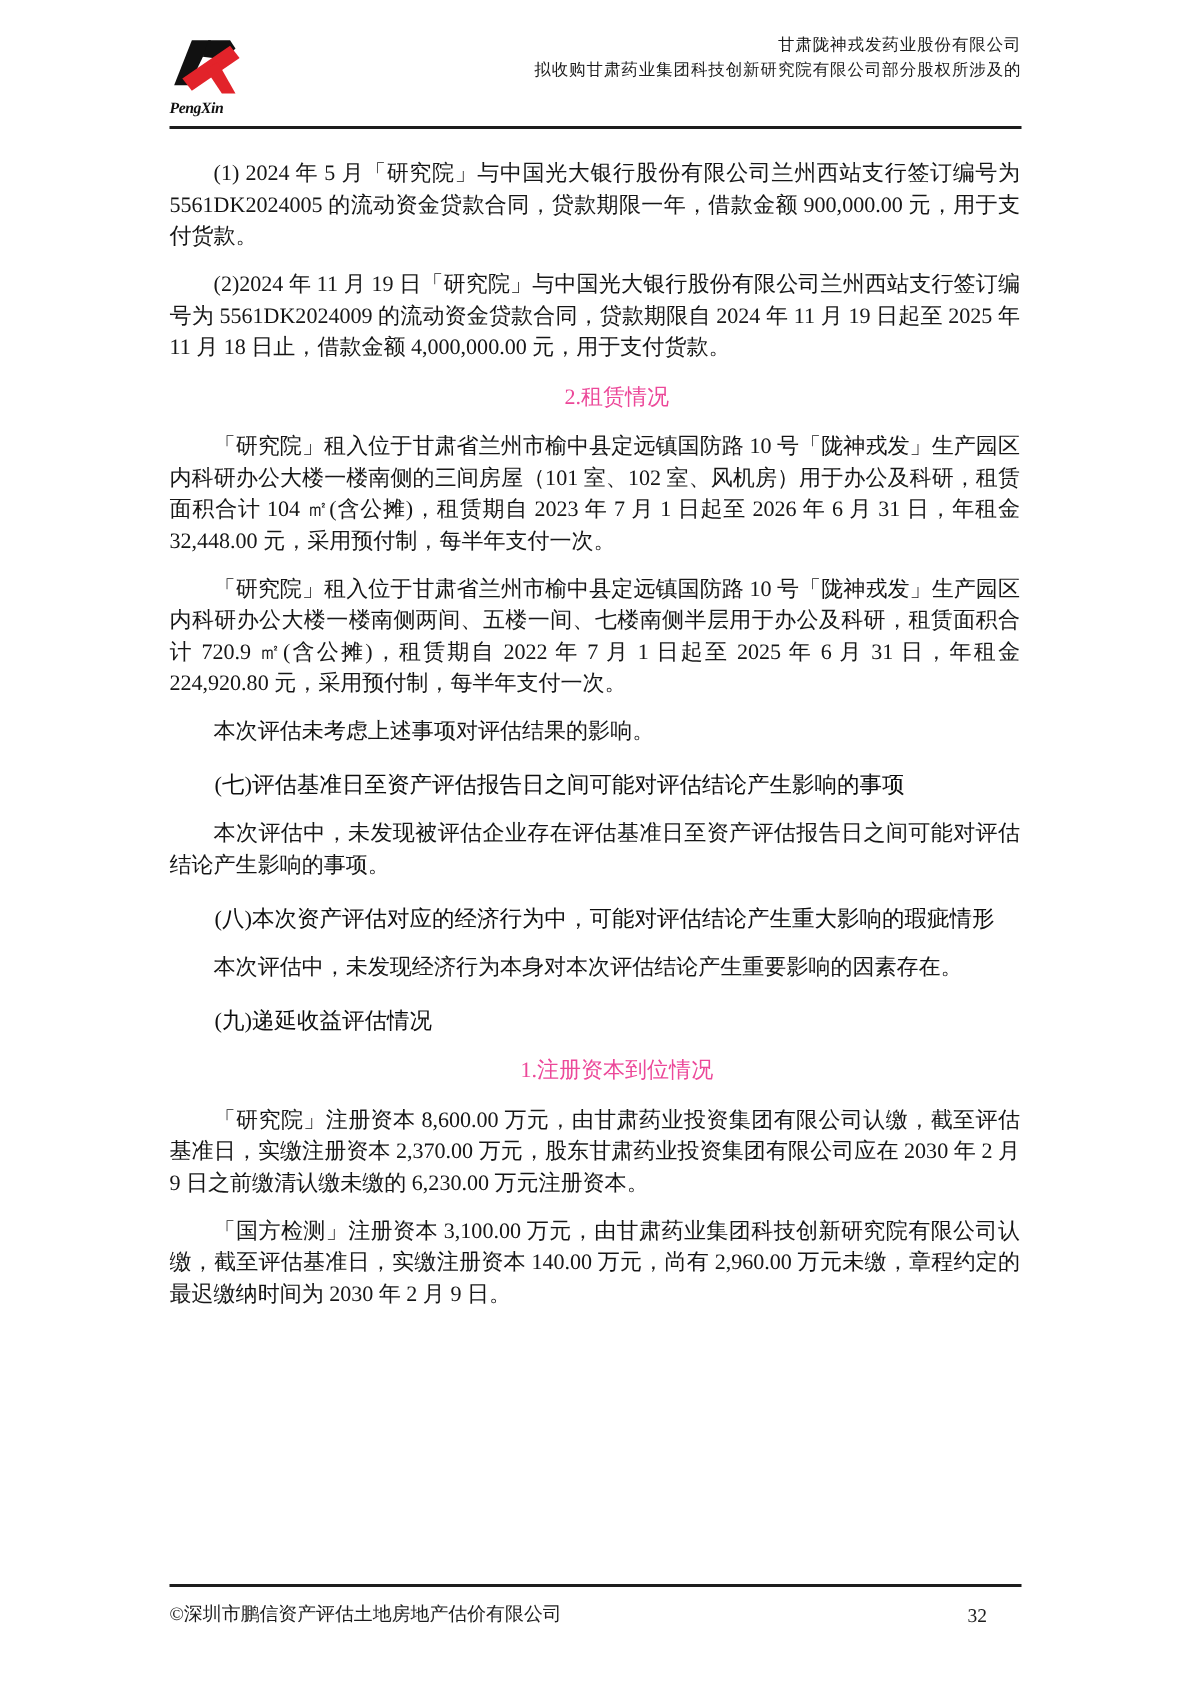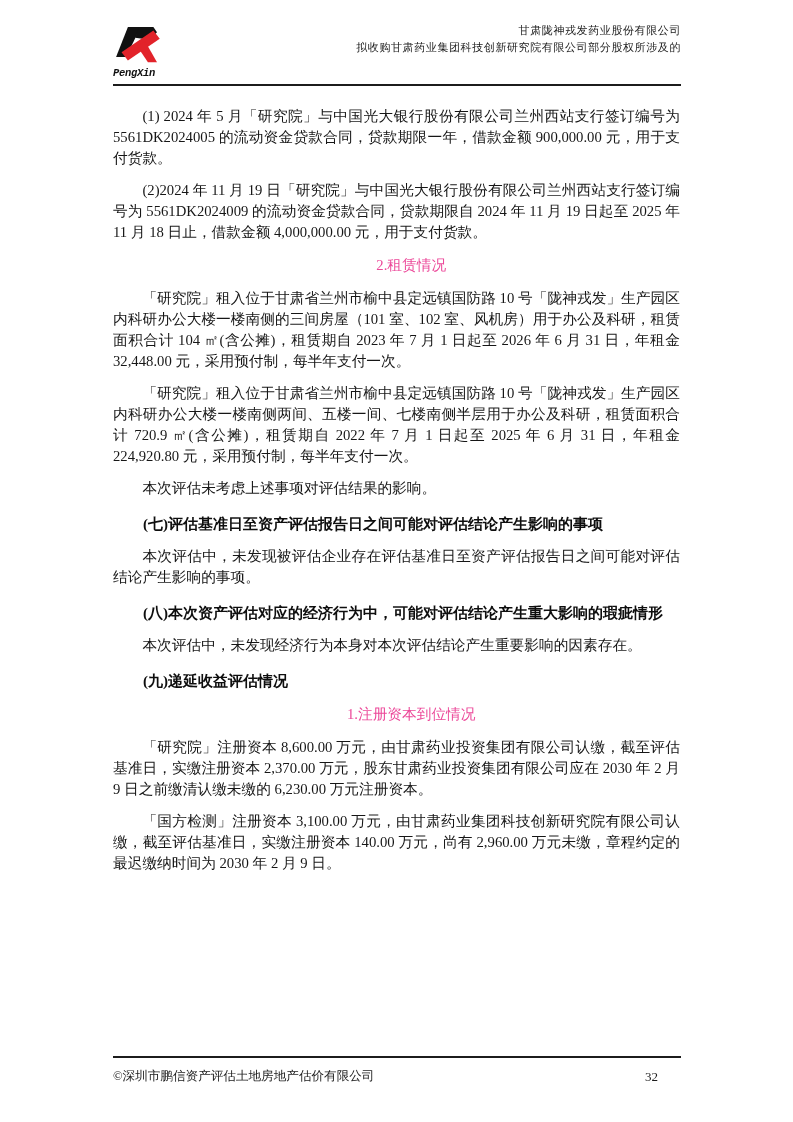--- a/index.html
+++ b/index.html
@@ -14,21 +14,21 @@
     overflow:hidden;
   }
   
   .header {
     position:absolute; left:113px; right:112px; top:22px;
     display:flex; justify-content:space-between; align-items:flex-start;
   }
   .logo-block { width:56px; padding-top:4px; }
   .logo-mark { display:block; }
   .logo-text {
-    font-family:Liberation Mono, monospace;
+    font-family:Liberation Serif, serif;
     font-weight:800; font-style:italic;
     font-size:10.5px; letter-spacing:-0.3px;
     color:#101010; margin-top:1px;
   }
   .header-lines {
     text-align:right;
     font-size:11px; line-height:17.4px;
     letter-spacing:0.6px;
     color:#1c1c1c;
   }
@@ -52,21 +52,21 @@
   }
   .subheading {
     text-indent:2em;
     margin:12px 0;
     color:#ec4899;
     text-align:center;
   }
   .heading {
     text-align:justify;
     text-indent:2em;
-    font-weight:700;
+    font-weight:400;
     margin:15px 0 10px 0;
     font-size:15px;
     color:#0e0e0e;
   }
   
   .footer {
     position:absolute; left:113px; right:113px; top:1068px;
     display:flex; justify-content:space-between; align-items:center;
     font-size:12.6px; color:#1c1c1c;
   }

